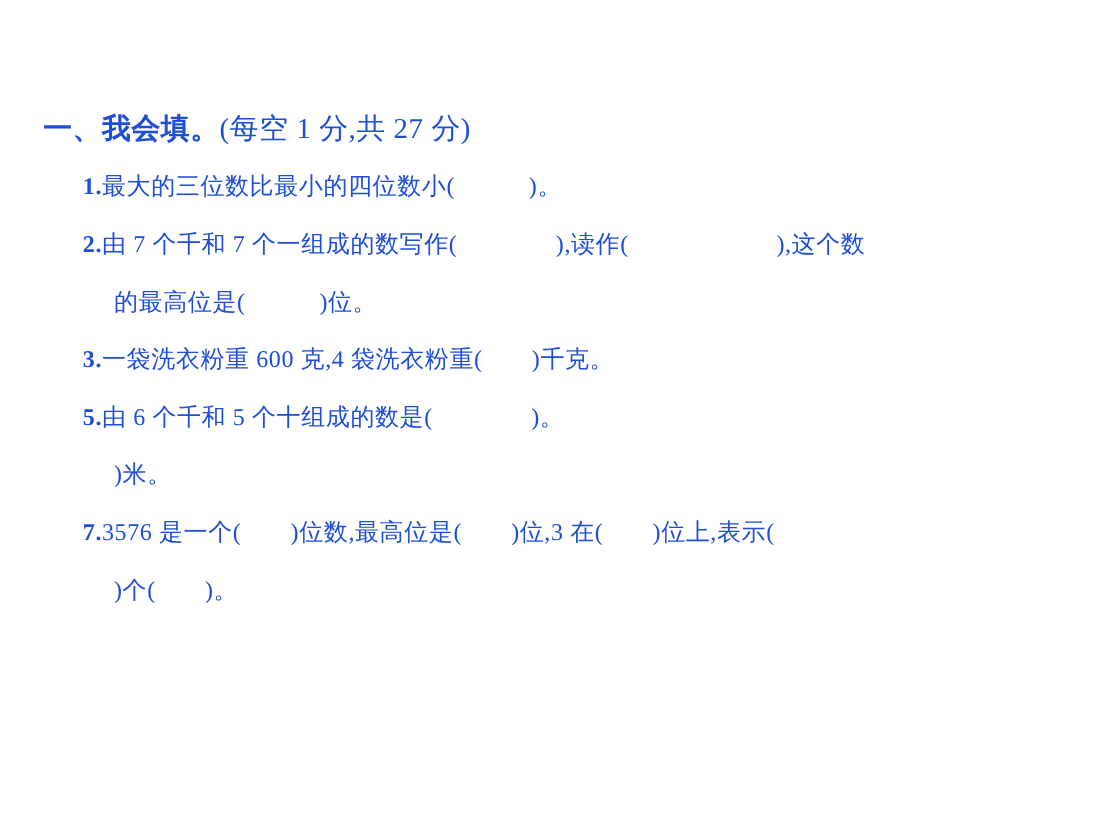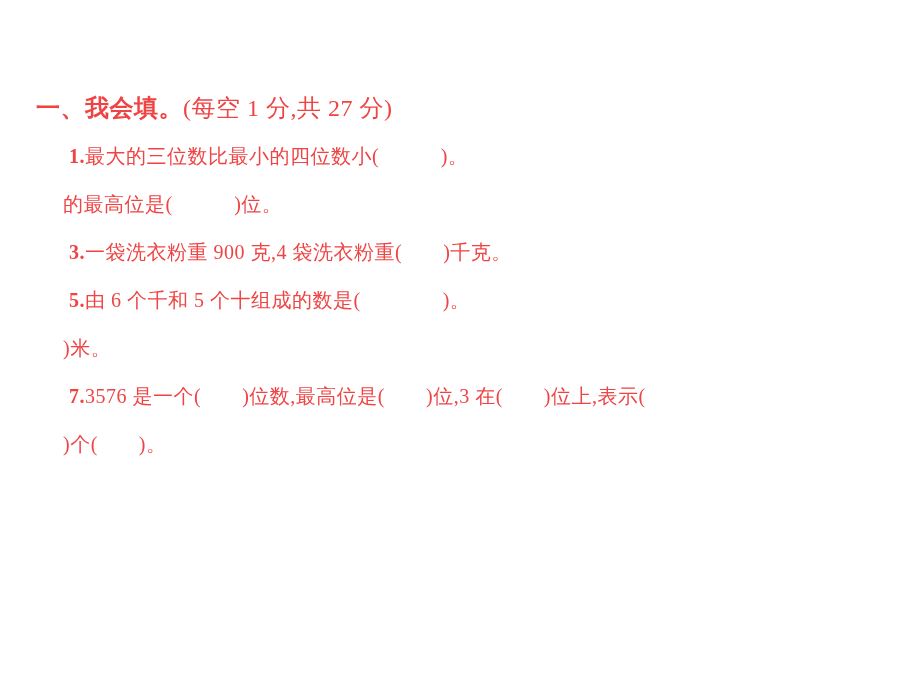--- a/index.html
+++ b/index.html
@@ -7,58 +7,59 @@
     padding: 0;
     background: #ffffff;
   }
   .page {
     position: relative;
     width: 920px;
     height: 510px;
     background: #ffffff;
     overflow: hidden;
     font-family: "Liberation Serif", "DejaVu Serif", serif;
-    color: #ef4444;
+    color: #1d4ed8;
   }
   .content {
     padding: 84px 0 0 36px;
   }
   .line {
     font-size: 20px;
     height: 48px;
     line-height: 48px;
     white-space: pre;
     letter-spacing: 0.5px;
   }
   .title-line {
     font-size: 24px;
   }
   .q-line {
     margin-left: 33px;
   }
   .cont-line {
-    margin-left: 27px;
+    margin-left: 59px;
   }
   .b {
     font-weight: 700;
   }
 </style>
 </head>
 <body>
 
 <div class="page">
   <div class="content">
 
     <div class="line title-line"><span class="b">一、我会填。</span><span>(每空 1 分,共 27 分)</span></div>
 
     <div class="line q-line"><span class="b">1.</span><span>最大的三位数比最小的四位数小(　　　)。</span></div>
 
+    <div class="line q-line"><span class="b">2.</span><span>由 7 个千和 7 个一组成的数写作(　　　　),读作(　　　　　　),这个数</span></div>
     <div class="line cont-line"><span>的最高位是(　　　)位。</span></div>
 
-    <div class="line q-line"><span class="b">3.</span><span>一袋洗衣粉重 900 克,4 袋洗衣粉重(　　)千克。</span></div>
+    <div class="line q-line"><span class="b">3.</span><span>一袋洗衣粉重 600 克,4 袋洗衣粉重(　　)千克。</span></div>
 
 
     <div class="line q-line"><span class="b">5.</span><span>由 6 个千和 5 个十组成的数是(　　　　)。</span></div>
 
     <div class="line cont-line"><span>)米。</span></div>
 
     <div class="line q-line"><span class="b">7.</span><span>3576 是一个(　　)位数,最高位是(　　)位,3 在(　　)位上,表示(</span></div>
     <div class="line cont-line"><span>)个(　　)。</span></div>
 
   </div>

